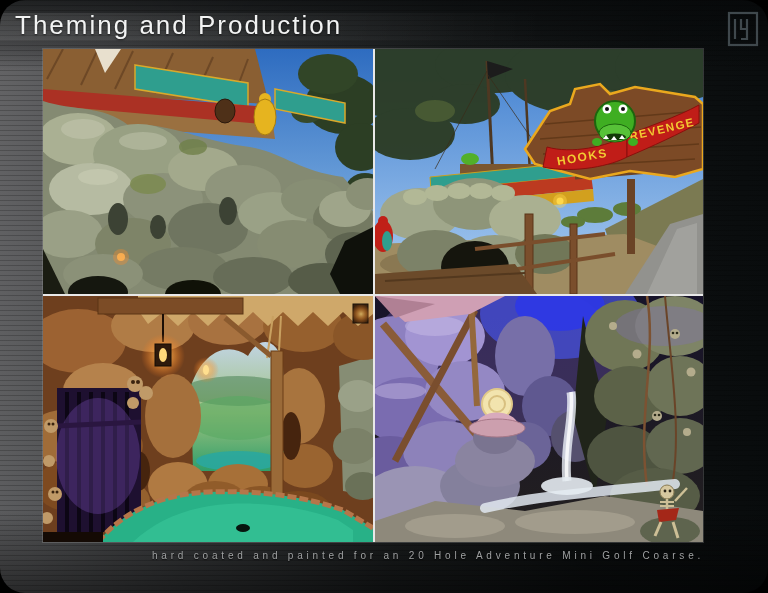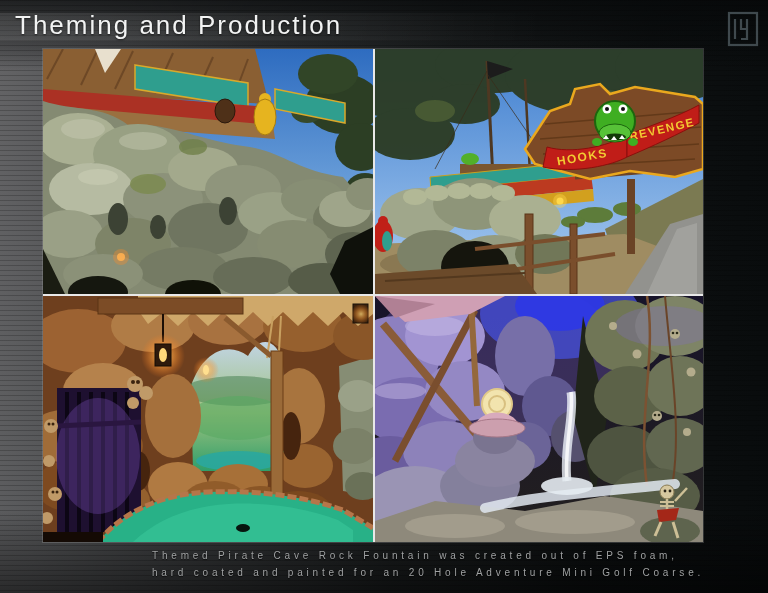--- a/index.html
+++ b/index.html
@@ -5,20 +5,21 @@
   html,body{margin:0;padding:0;background:#000;}
   #page{
     position:relative;width:768px;height:593px;overflow:hidden;
     font-family:"Liberation Sans",sans-serif;
     background-color:#0b0e0f;
     background-image:
       repeating-linear-gradient(180deg, rgba(0,0,0,0.20) 0 1px, rgba(0,0,0,0) 1px 5px),
       linear-gradient(180deg, rgba(6,8,9,0.72) 0px, rgba(6,8,9,0.45) 34px, rgba(6,8,9,0) 70px),
       linear-gradient(180deg, rgba(0,0,0,0) 86%, rgba(0,0,0,0.55) 100%),
       linear-gradient(97deg, #646466 0%, #565759 12%, #3b3d3f 30%, #1c1f20 55%, #0d1011 78%, #080b0c 100%);
+    border-radius: 25px;
   }
   .title-band{
     position:absolute;left:0;top:13px;width:545px;height:28px;
     background:linear-gradient(90deg, rgba(255,255,255,0.10), rgba(255,255,255,0.05) 55%, rgba(255,255,255,0));
   }
   .slide-title{
     position:absolute;left:15px;top:10px;
     font-size:26px;font-weight:400;letter-spacing:2px;color:#f2f3f3;
     text-shadow:0 1px 2px rgba(0,0,0,0.6);white-space:nowrap;
   }
@@ -397,17 +398,16 @@
         <line x1="285" y1="210" x2="299" y2="210" stroke="#cdbf96" stroke-width="2"></line>
         <line x1="300" y1="205" x2="312" y2="192" stroke="#cdbf96" stroke-width="2.5"></line>
         <polygon points="282,214 304,212 301,224 284,226" fill="#a42718"></polygon>
         <line x1="286" y1="226" x2="280" y2="240" stroke="#cdbf96" stroke-width="3"></line>
         <line x1="298" y1="226" x2="303" y2="242" stroke="#cdbf96" stroke-width="3"></line>
       </svg>
     </div>
   </div>
 
   <div class="caption">
-    <div>Themed Pirate Cave Rock Fountain was created out of EPS foam,</div>
     <div>hard coated and painted for an 20 Hole Adventure Mini Golf Coarse.</div>
   </div>
 
 </div>
 
 </body></html>

